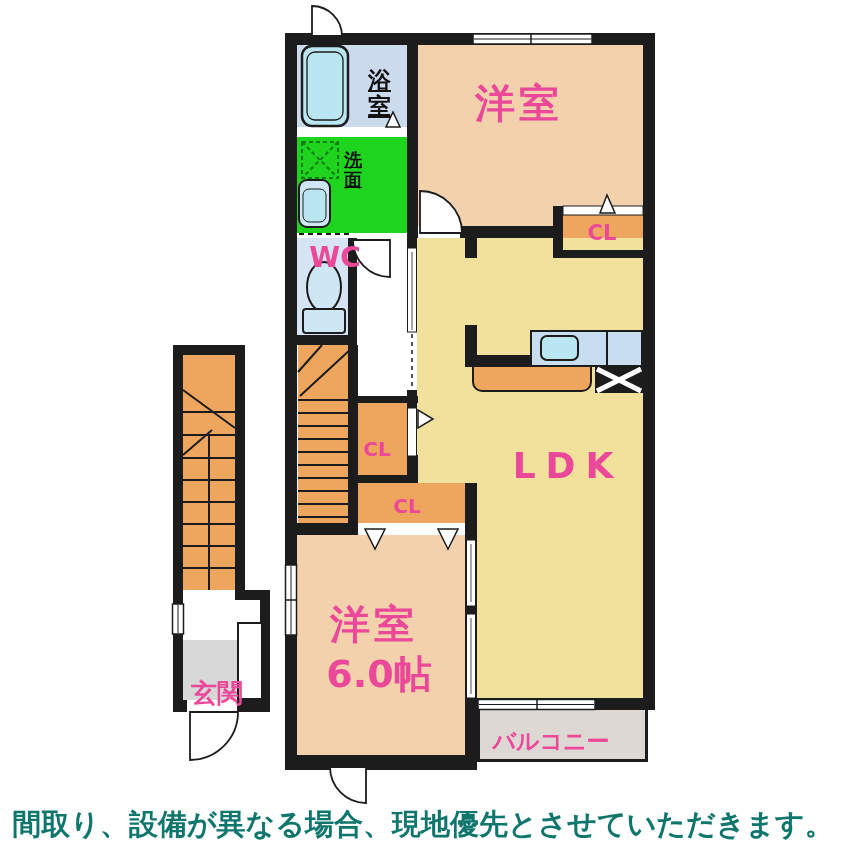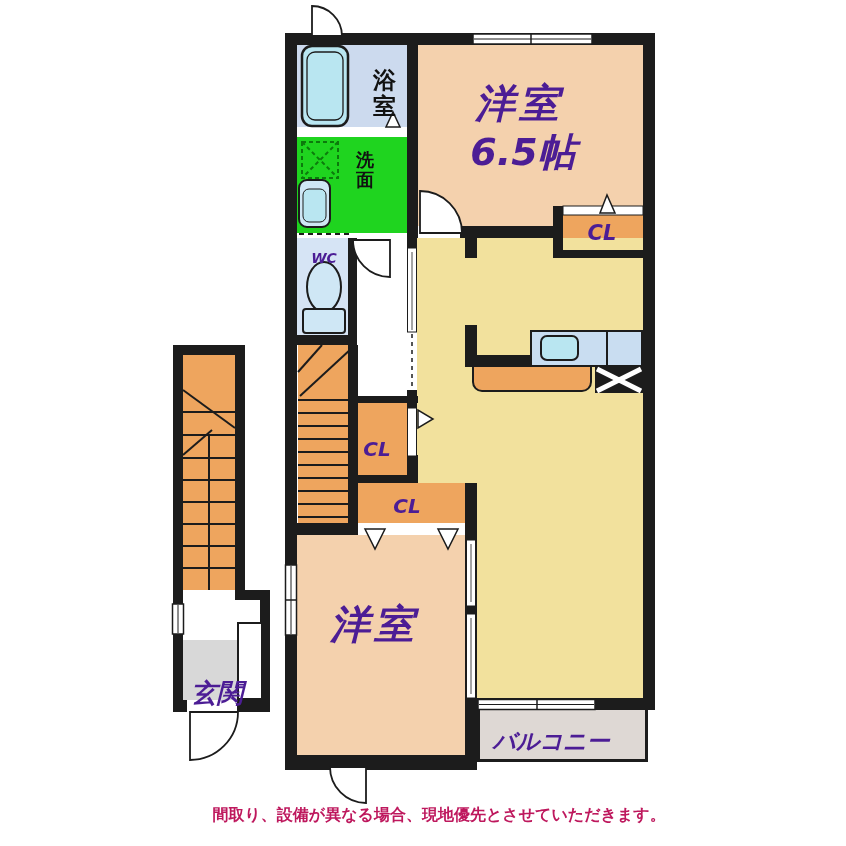--- a/index.html
+++ b/index.html
@@ -1,27 +1,27 @@
 <!DOCTYPE html>
 <html style="--wall: #1c1c1c; --room-peach: #f4d1ad; --room-yellow: #f2e19d; --closet-orange: #eea55e; --washroom-green: #1fd41f; --bath-bg: #ccdaee; --wc-bg: #d6e4f5; --fixture-blue: #cfe7f5; --water-blue: #b9e6f1; --counter-blue: #c9ddf1; --balcony-bg: #ded8d4; --entrance-gray: #d8d8d8;"><head>
 <meta charset="utf-8">
 <style>
   html,body{margin:0;padding:0;background:#fff;}
   #stage{position:relative;width:846px;height:846px;background:#fff;overflow:hidden;
          font-family:"DejaVu Sans","Liberation Sans",sans-serif;}
   .room{position:absolute;}
   .wall{position:absolute;background:var(--wall,#1c1c1c);}
   .fixture{position:absolute;box-sizing:border-box;}
-  .label{position:absolute;transform:translate(-50%,-50%);font-weight:bold;color:#4c1d95;
-         white-space:nowrap;line-height:1;font-style:italic;}
+  .label{position:absolute;transform:translate(-50%,-50%);font-weight:bold;color:#ec4899;
+         white-space:nowrap;line-height:1;}
   .vlabel{position:absolute;font-weight:bold;color:#111;word-break:break-all;
-          text-align:right;line-height:1.12;}
+          text-align:left;line-height:1.12;text-decoration:underline;}
   svg{position:absolute;left:0;top:0;pointer-events:none;}
   #disclaimer{position:absolute;left:50%;transform:translateX(-50%);top:805px;
-              font-size:16px;font-weight:600;color:#be185d;white-space:nowrap;margin-left:16px;}
+              font-size:29px;font-weight:600;color:#0f766e;white-space:nowrap;}
 </style>
 </head>
 <body>
 
 <div id="stage">
 
   <div class="room" style="left:297px;top:45px;width:110px;height:82px;background:var(--bath-bg);"></div>
   <div class="room" style="left:297px;top:127px;width:110px;height:10px;background:#fff;"></div>
   <div class="room" style="left:297px;top:137px;width:110px;height:96px;background:var(--washroom-green);"></div>
   <div class="room" style="left:297px;top:238px;width:51px;height:97px;background:var(--wc-bg);"></div>
@@ -175,25 +175,26 @@
       <line x1="298" y1="478" x2="352" y2="478"></line>
         <line x1="298" y1="491" x2="352" y2="491"></line>
       <line x1="298" y1="504" x2="352" y2="504"></line>
         <line x1="298" y1="517" x2="352" y2="517"></line>
       <line x1="300" y1="396" x2="352" y2="348"></line>
       <line x1="322" y1="345" x2="298" y2="372"></line>
     </g>
   </svg>
 
   <div class="label" style="left:519px;top:103px;font-size:40px;letter-spacing:4px;">洋室</div>
-  <div class="label" style="left:523px;top:152px;font-size:38px;">6.5帖</div>
+  <div class="label" style="left:568px;top:466px;font-size:36px;letter-spacing:10px;">LDK</div>
   <div class="label" style="left:374px;top:624px;font-size:40px;letter-spacing:4px;">洋室</div>
+  <div class="label" style="left:379px;top:674px;font-size:38px;">6.0帖</div>
   <div class="vlabel" style="left:368px;top:68px;width:28px;font-size:23px;">浴室</div>
   <div class="vlabel" style="left:344px;top:150px;width:30px;font-size:18px;">洗面</div>
-  <div class="label" style="left:324px;top:258px;font-size:14px;">WC</div>
+  <div class="label" style="left:335px;top:258px;font-size:28px;">WC</div>
   <div class="label" style="left:217px;top:669px;font-size:26px;margin-top:24px;">玄関</div>
   <div class="label" style="left:551px;top:741px;font-size:23px;">バルコニー</div>
   <div class="label" style="left:602px;top:233px;font-size:21px;">CL</div>
   <div class="label" style="left:377px;top:449px;font-size:20px;">CL</div>
   <div class="label" style="left:407px;top:506px;font-size:20px;">CL</div>
 
   <div id="disclaimer">間取り、設備が異なる場合、現地優先とさせていただきます。</div>
 </div>
 
 </body></html>

